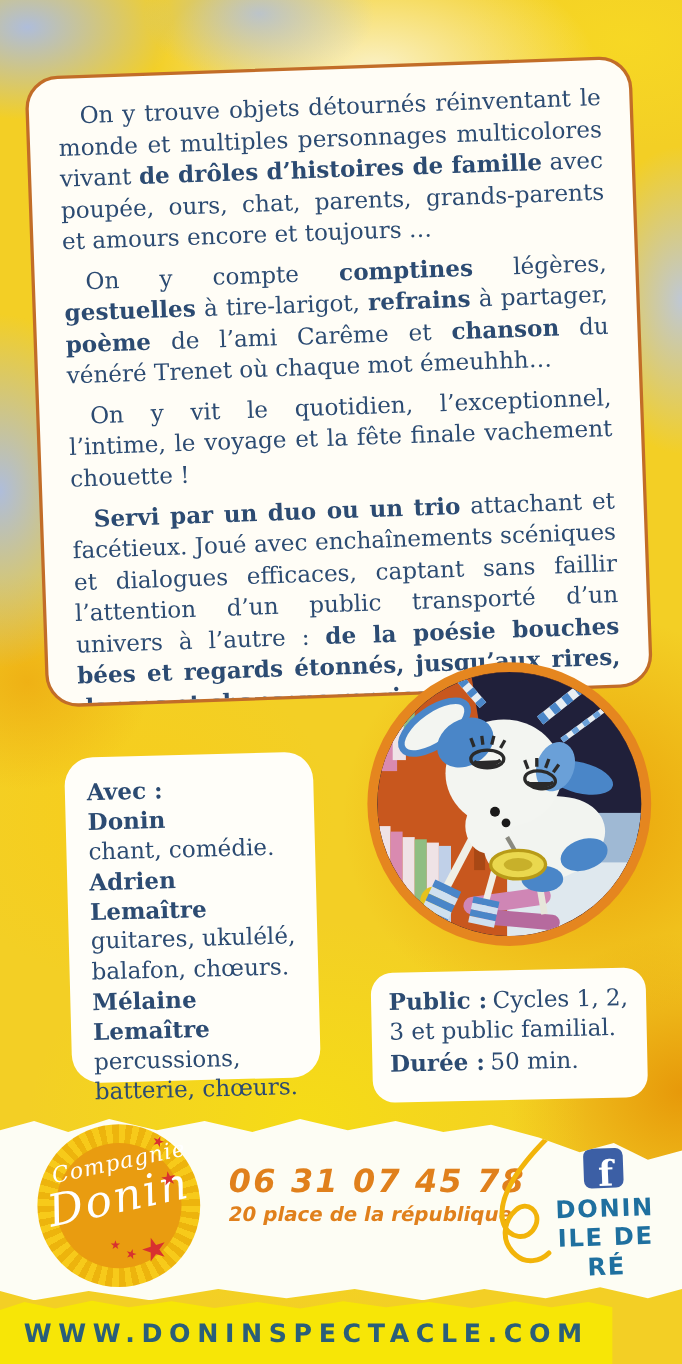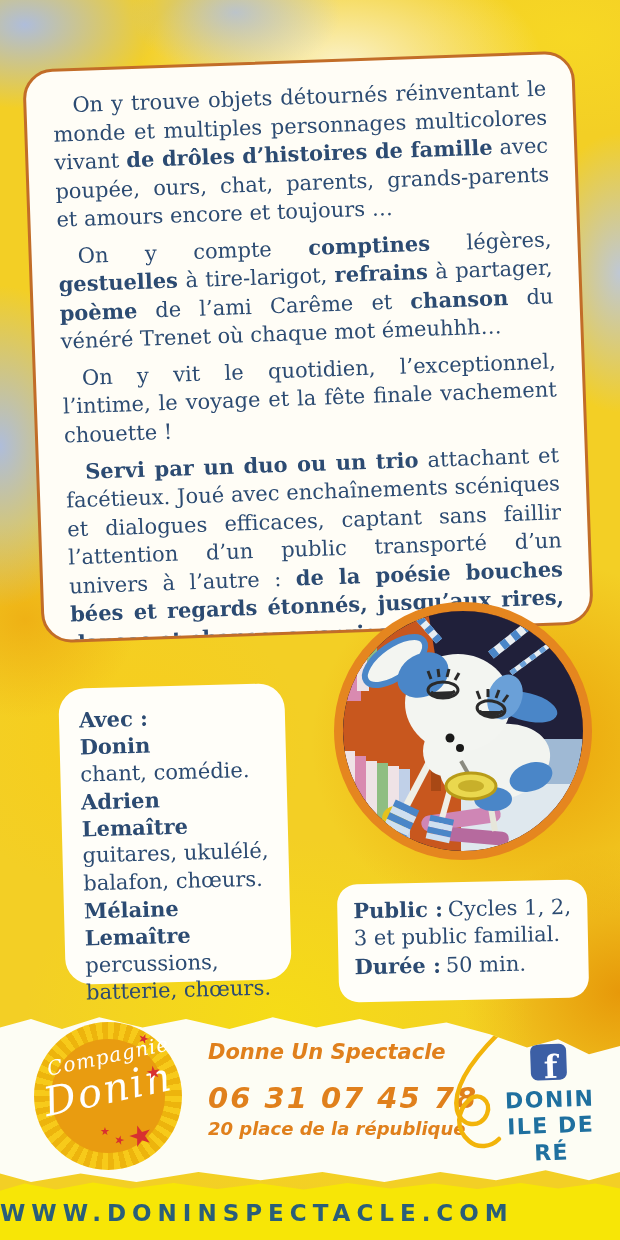--- a/index.html
+++ b/index.html
@@ -61,23 +61,23 @@
   
   .fb-block{position:absolute;left:492px;top:30px;width:116px;text-align:center;transform:rotate(-2deg);
     font-family:"DejaVu Sans","Liberation Sans",sans-serif;}
   .fb-icon{width:36px;height:36px;background:#3c5fa5;border-radius:7px;margin:0 auto;
     display:flex;justify-content:center;align-items:flex-end;overflow:hidden;}
   .fb-icon span{color:#fff;font-family:"DejaVu Serif",serif;font-weight:bold;font-size:32px;
     line-height:.78;margin-right:-4px;}
   .fb-line{color:#1f709f;font-weight:bold;font-size:22px;letter-spacing:1.5px;line-height:1.2;}
   .fb-line.first{margin-top:7px;}
   
-  .band-yellow{position:absolute;left:0;top:1180px;width:620px;height:60px;background:#f7e606;z-index:5;
+  .band-yellow{position:absolute;left:0;top:1180px;width:557px;height:60px;background:#f7e606;z-index:5;
     clip-path:polygon(0% 18%,4% 6%,9% 16%,15% 4%,21% 14%,28% 5%,35% 15%,42% 6%,49% 16%,56% 5%,63% 14%,70% 6%,77% 15%,84% 5%,90% 14%,96% 6%,100% 14%,100% 100%,0% 100%);
-    display:flex;align-items:center;justify-content:flex-start;}
+    display:flex;align-items:center;justify-content:center;}
   .website{font-family:"DejaVu Sans","Liberation Sans",sans-serif;font-weight:bold;font-size:23px;
     letter-spacing:6px;color:#2a5e79;padding-top:6px;}
 </style>
 </head>
 <body>
 
 <div class="bg"></div>
 
 <div class="main-card">
   <p><span>On y trouve objets détournés réinventant le monde et multiples personnages multicolores vivant </span><span class="b">de drôles d’histoires de famille</span><span> avec poupée, ours, chat, parents, grands-parents et amours encore et toujours …</span></p>
@@ -193,21 +193,20 @@
     <div class="logo-inner"></div>
     <div class="logo-script">Compagnie</div>
     <div class="logo-name">Donin</div>
     <span class="star" style="left:104px;top:10px;font-size:13px;transform:rotate(20deg);">★</span>
     <span class="star" style="left:112px;top:42px;font-size:17px;transform:rotate(-10deg);">★</span>
     <span class="star" style="left:66px;top:104px;font-size:11px;">★</span>
     <span class="star" style="left:80px;top:112px;font-size:12px;transform:rotate(15deg);">★</span>
     <span class="star" style="left:94px;top:100px;font-size:28px;transform:rotate(-18deg);">★</span>
   </div>
   <div class="contact">
-    <div class="company">Donne Un Spectacle</div>
     <div class="phone">06 31 07 45 78</div>
     <div class="addr">20 place de la république</div>
   </div>
   <svg class="swirl" width="70" height="130" viewBox="0 0 70 130">
     <path d="M 62 6 C 40 28 16 58 21 82 C 25 99 45 101 51 86 C 56 73 43 63 33 72 C 21 83 19 101 33 113 C 42 121 55 119 63 111" fill="none" stroke="#f2b40a" stroke-width="4.5" stroke-linecap="round"></path>
   </svg>
   <div class="fb-block">
     <div class="fb-icon">
         <span>f</span>
       </div>

